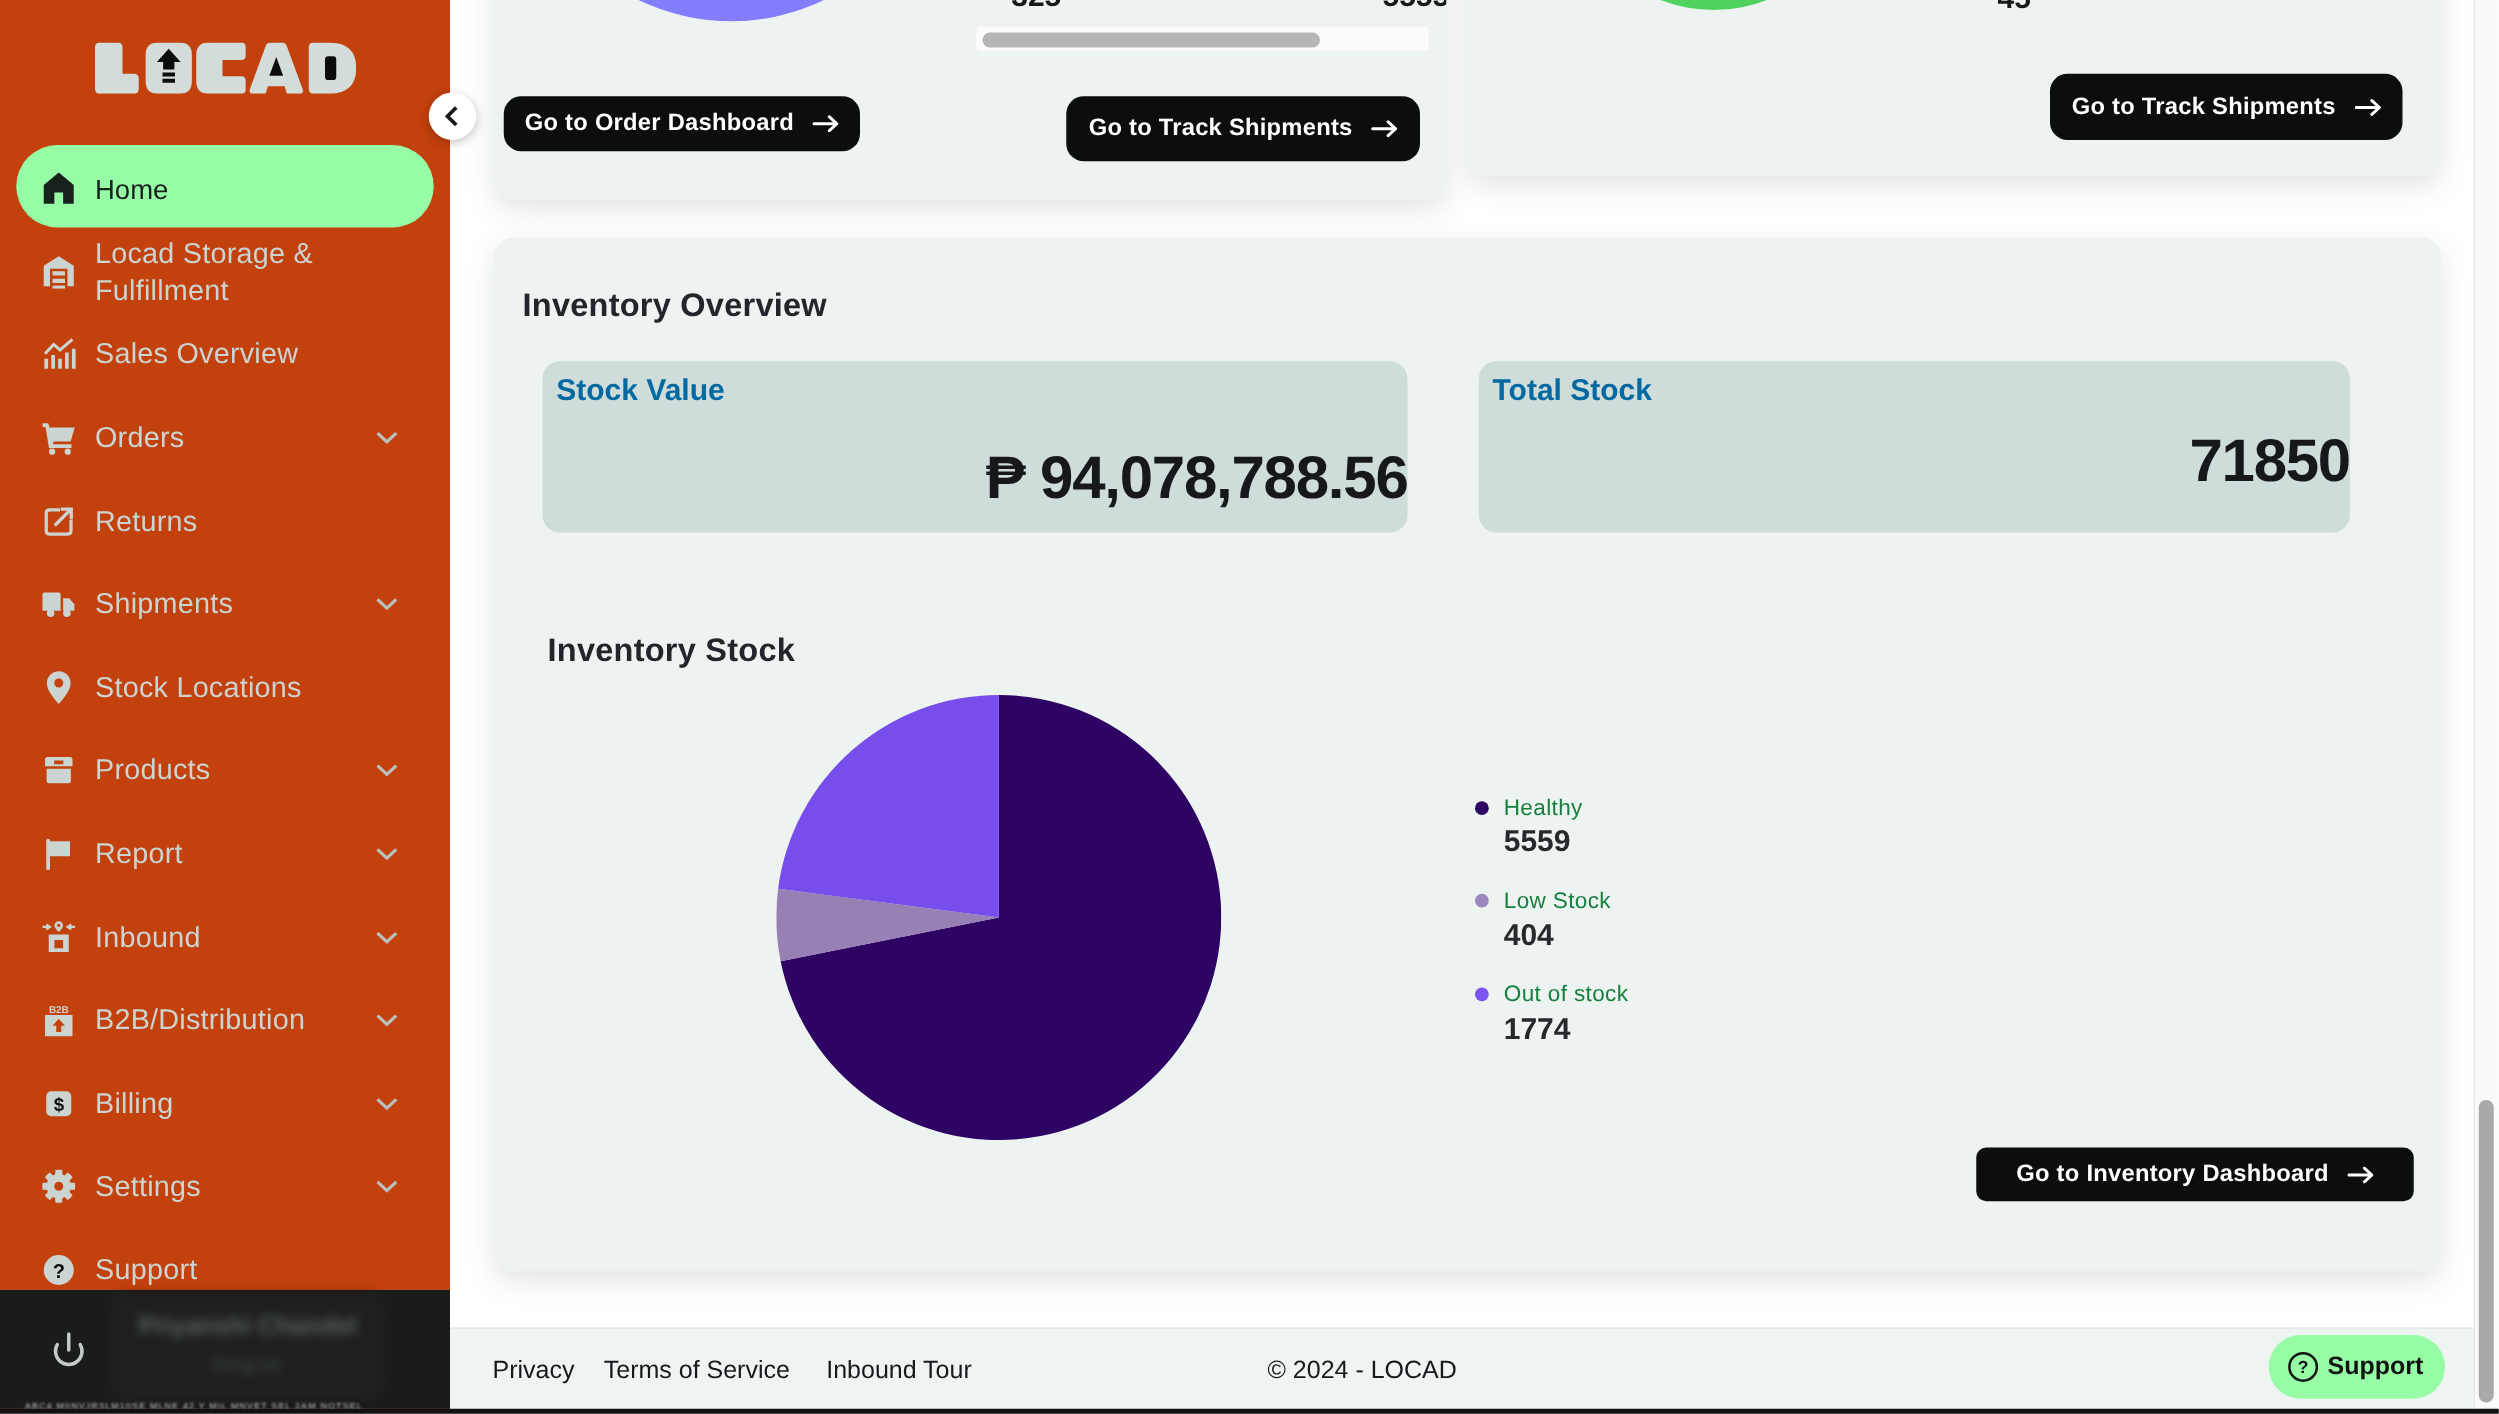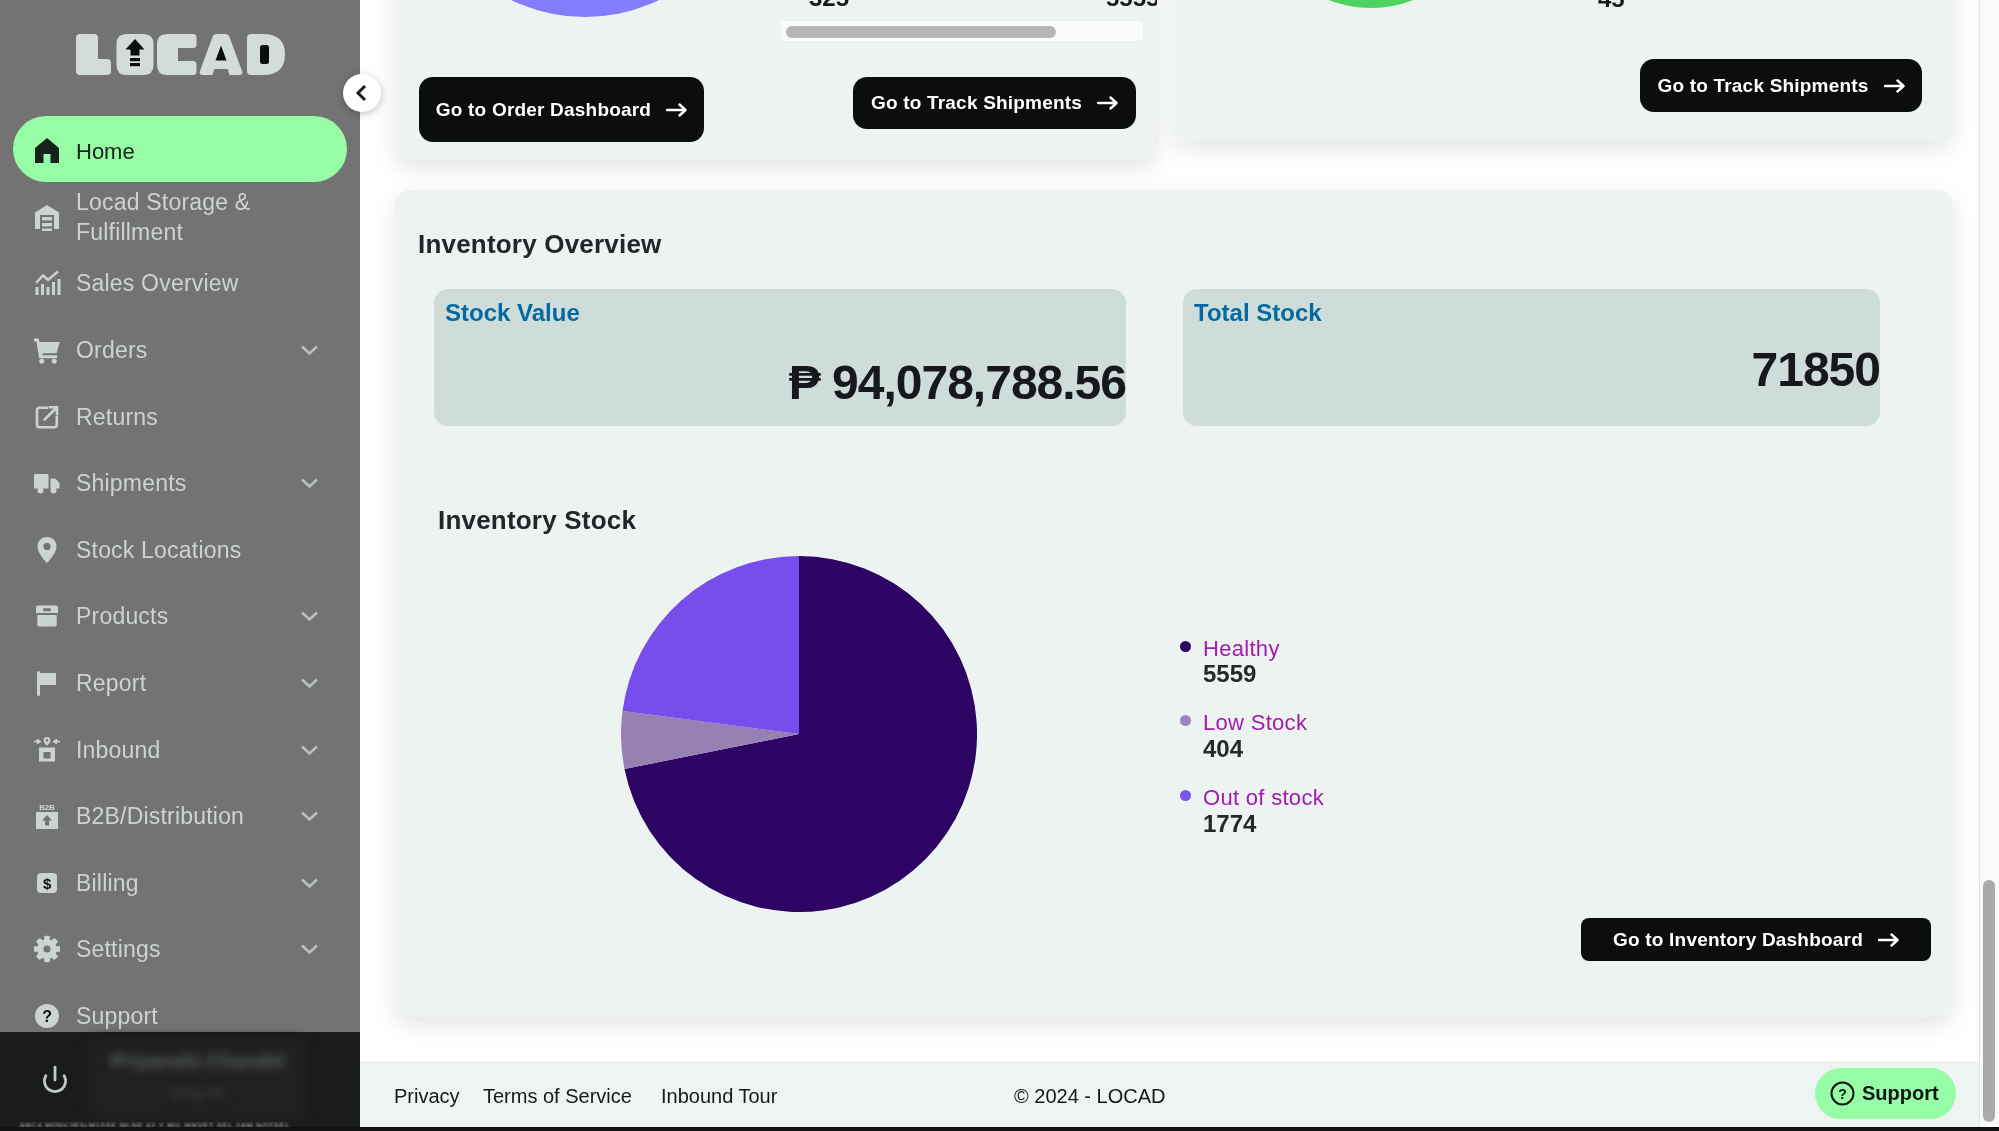--- a/index.html
+++ b/index.html
@@ -1,57 +1,57 @@
 <!DOCTYPE html>
 <html><head>
 <meta charset="utf-8">
 <style>
   * { margin:0; padding:0; box-sizing:border-box; }
   html,body { width:1999px; height:1131px; overflow:hidden; background:#ffffff;
     font-family:"Liberation Sans", sans-serif; }
   .abs { position:absolute; }
 
   
-  #sidebar { position:absolute; left:0; top:0; width:360px; height:1127px; background:#737373; }
+  #sidebar { position:absolute; left:0; top:0; width:360px; height:1127px; background:#c2410c; }
   .mitem { position:absolute; left:0; width:360px; color:#ccd4d1; font-size:23px; letter-spacing:-0.2px; }
   .mtext { position:absolute; left:76px; top:50%; transform:translateY(-50%); white-space:nowrap; letter-spacing:.2px;}
   .micon { position:absolute; left:33px; top:50%; transform:translateY(-50%); width:28px; height:28px;}
   .chev  { position:absolute; left:300px; top:50%; transform:translateY(-50%); width:19px; height:11px;}
 
   
   .card { position:absolute; background:#edf3f1; border-radius:16px;
           box-shadow:0 8px 22px rgba(115,125,122,0.20); }
   .btn { position:absolute; background:#0c0e0d; border-radius:14px; color:#ffffff;
          font-size:19px; font-weight:bold; display:flex; align-items:center; justify-content:center;
          letter-spacing:.2px; }
   .btn .arr { margin-left:15px; }
   .statbox { position:absolute; background:#cedcda; border-radius:14px; }
   .statlabel { position:absolute; left:11px; top:10px; font-size:24px; font-weight:bold; color:#0369a1; }
   .statval { position:absolute; left:0; right:0; text-align:right; font-size:48px; font-weight:bold; color:#16181b; letter-spacing:-1px; }
   .h2 { position:absolute; font-size:26px; font-weight:bold; color:#20262a; letter-spacing:.2px; }
 
-  .leglabel { position:absolute; font-size:22px; color:#a21caf; letter-spacing:.3px; }
+  .leglabel { position:absolute; font-size:18px; color:#15803d; letter-spacing:.3px; }
   .legval { position:absolute; font-size:24px; font-weight:bold; color:#26292c; }
   .legdot { position:absolute; width:11px; height:11px; border-radius:50%; }
 
   
   #footer { position:absolute; left:360px; top:1062px; width:1619px; height:65px;
             background:#eef4f1; border-top:1px solid #e2e6e4; }
   .flink { position:absolute; top:1085px; font-size:20px; color:#15181c; }
 </style>
 </head>
 <body>
 
 <div class="card" style="left:395px; top:-200px; width:762px; height:360px; overflow:hidden;">
   <div class="abs" style="left:20px; top:-123px; width:340px; height:340px; border-radius:50%; background:#837cfc;"></div>
   <div class="abs" style="left:414px; top:184px; font-size:24px; font-weight:bold; color:#16181b;">325</div>
   <div class="abs" style="left:711px; top:184px; font-size:24px; font-weight:bold; color:#16181b;">5555</div>
   <div class="abs" style="left:385px; top:220px; width:364px; height:22px; background:#fbfbfb; border-radius:4px; box-shadow:inset 0 0 0 1px #eceeee;"></div>
   <div class="abs" style="left:391px; top:226px; width:270px; height:12px; background:#b6b6b6; border-radius:6px;"></div>
-  <div class="btn" style="left:24px; top:277px; width:285px; height:65px;text-align:right;">Go to Order Dashboard<svg class="arr" width="21" height="14" viewBox="0 0 21 14" fill="none" stroke="#ffffff" stroke-width="2.4" stroke-linecap="round" stroke-linejoin="round">
+  <div class="btn" style="left:8px; top:277px; width:285px; height:44px;text-align:right;">Go to Order Dashboard<svg class="arr" width="21" height="14" viewBox="0 0 21 14" fill="none" stroke="#ffffff" stroke-width="2.4" stroke-linecap="round" stroke-linejoin="round">
         <path d="M1,7 H19 M13.5,1.5 L19.5,7 L13.5,12.5"></path>
       </svg></div>
   <div class="btn" style="left:458px; top:277px; width:283px; height:52px;">Go to Track Shipments<svg class="arr" width="21" height="14" viewBox="0 0 21 14" fill="none" stroke="#ffffff" stroke-width="2.4" stroke-linecap="round" stroke-linejoin="round">
         <path d="M1,7 H19 M13.5,1.5 L19.5,7 L13.5,12.5"></path>
       </svg></div>
 </div>
 
 <div class="card" style="left:1174px; top:-200px; width:779px; height:341px; overflow:hidden;">
   <div class="abs" style="left:80px; top:-26px; width:234px; height:234px; border-radius:50%; background:#4fd35e;"></div>
   <div class="abs" style="left:424px; top:185px; font-size:24px; font-weight:bold; color:#16181b;">45</div>

